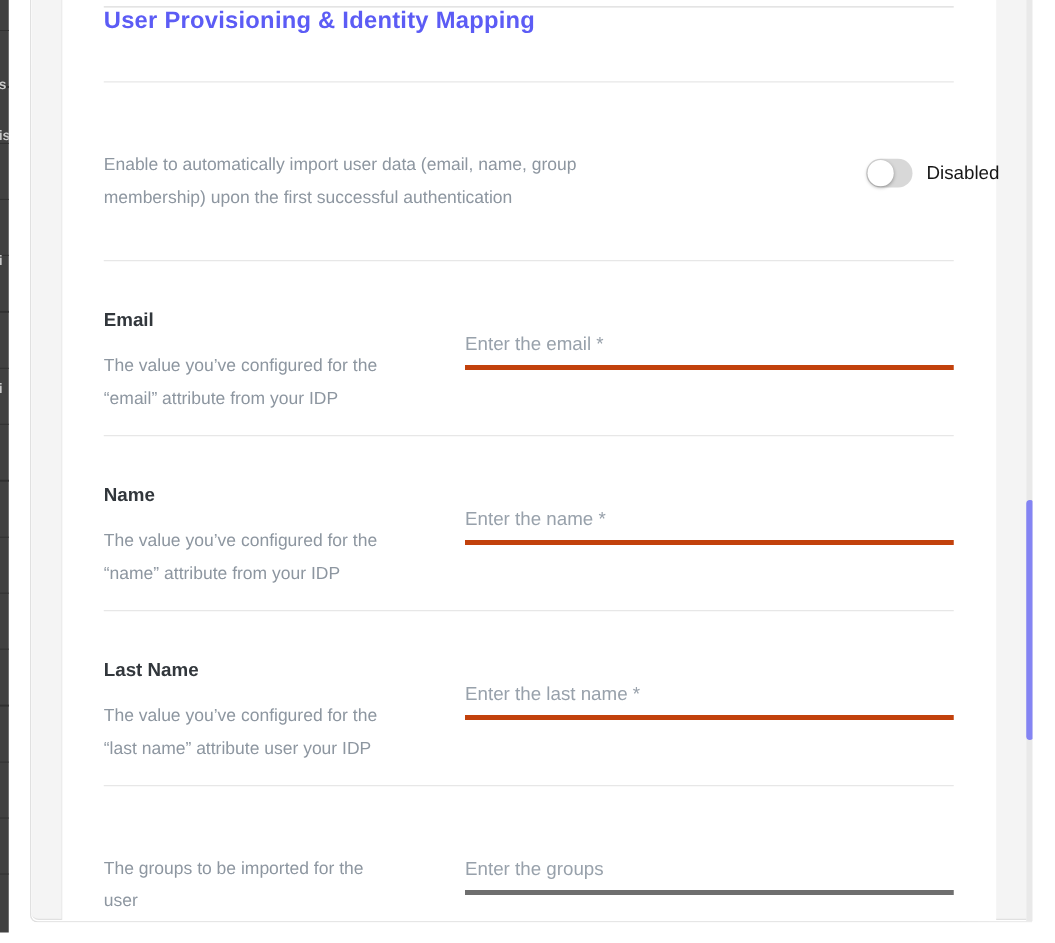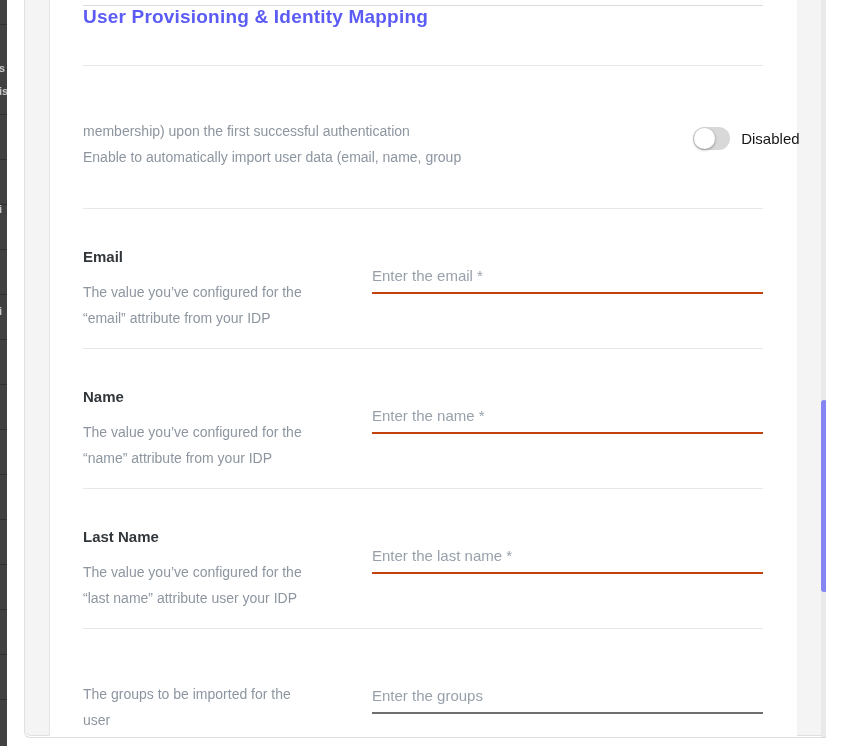--- a/index.html
+++ b/index.html
@@ -86,52 +86,52 @@
     position:absolute;left:1px;top:1px;width:21px;height:21px;border-radius:50%;
     background:#ffffff;box-shadow:0 1px 3px rgba(0,0,0,.35);
   }
   .toggle-label{
     margin-left:11px;font-size:15px;color:#161616;line-height:23px;
   }
 
   
   .field-input-wrap{padding-top:19px;}
   .line-input{
-    width:391px;border:none;border-bottom:2px solid #c2410c;background:transparent;
+    width:391px;border:none;border-bottom:4px solid #c2410c;background:transparent;
     font-family:"Liberation Sans", sans-serif;font-size:15px;color:#3c4043;
     padding:0 0 8px 0;outline:none;border-radius:0;
   }
   .line-input::placeholder{color:#98a1ab;opacity:1;}
   .line-input.dark-underline{border-bottom-color:#6f6f6f;}
 </style>
 </head>
 <body>
 
 <div class="nav-sliver">
   <span class="nav-frag" style="top:63px">s</span>
-  <span class="nav-frag" style="top:86px">is</span>
+  <span class="nav-frag" style="top:104px">is</span>
   <span class="nav-frag" style="top:204px">i</span>
   <span class="nav-frag" style="top:306px">i</span>
 </div>
 
 <div class="modal">
   <div class="rail-left"></div>
   <div class="rail-right"></div>
 
   <div class="content">
 
     <div class="title-block">
       <h1 class="page-title">User Provisioning &amp; Identity Mapping</h1>
     </div>
 
     <div class="row row-toggle">
       <div class="col-left" style="width:auto;max-width:410px">
         <div class="row-desc">
+          <div>Enable to automatically import user data (email, name, group</div>
           <div>membership) upon the first successful authentication</div>
-          <div>Enable to automatically import user data (email, name, group</div>
         </div>
       </div>
       <div class="col-right">
         <div class="toggle-wrap">
           <div class="toggle" role="switch" aria-checked="false">
             <div class="toggle-knob"></div>
           </div>
           <span class="toggle-label">Disabled</span>
         </div>
       </div>

